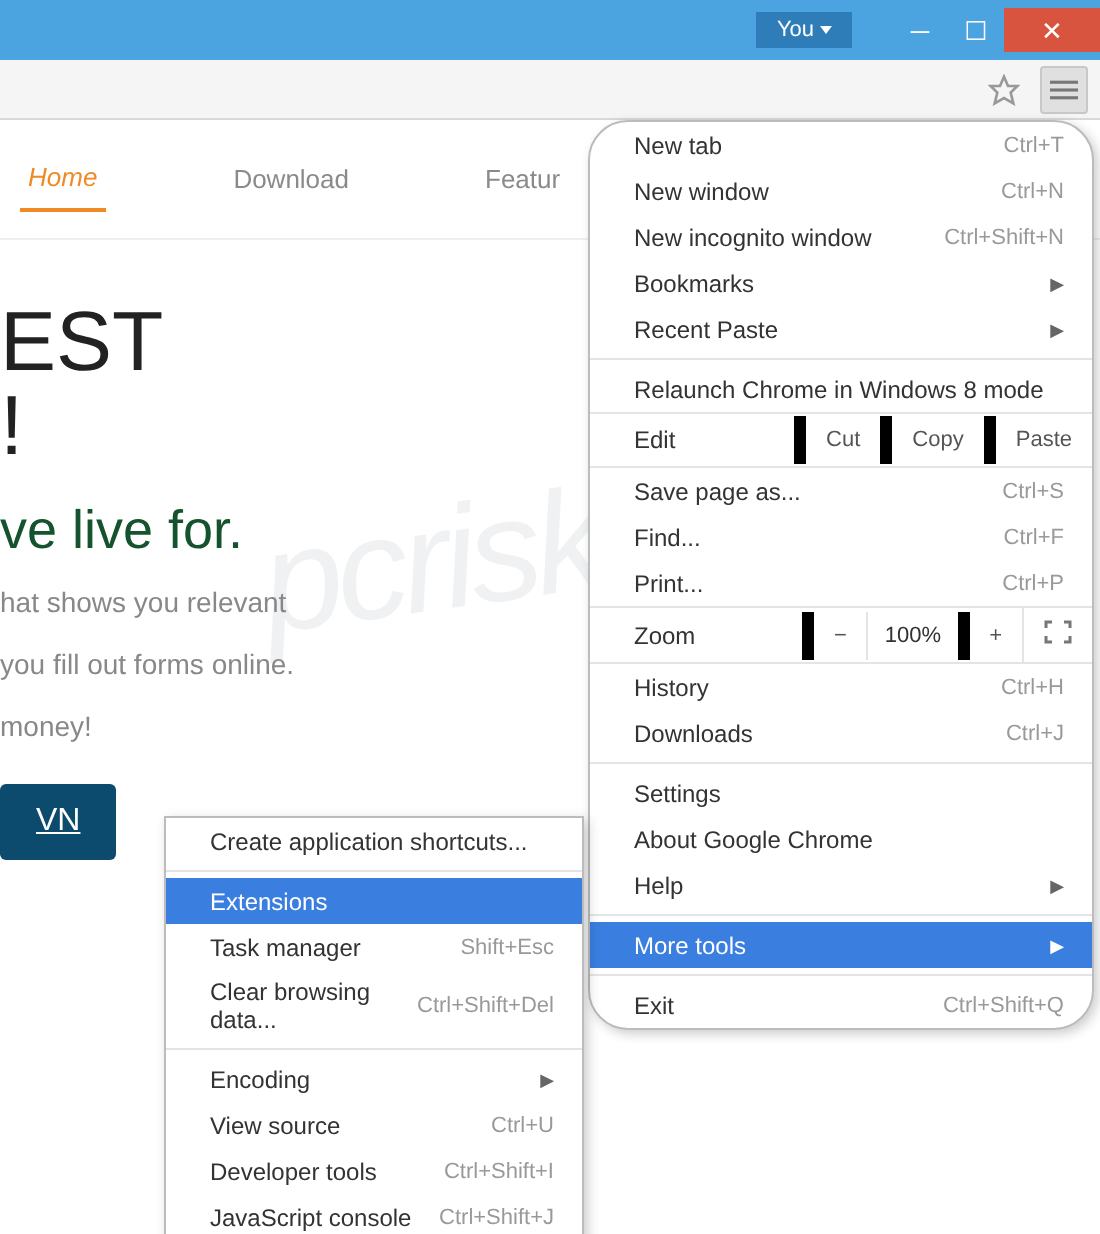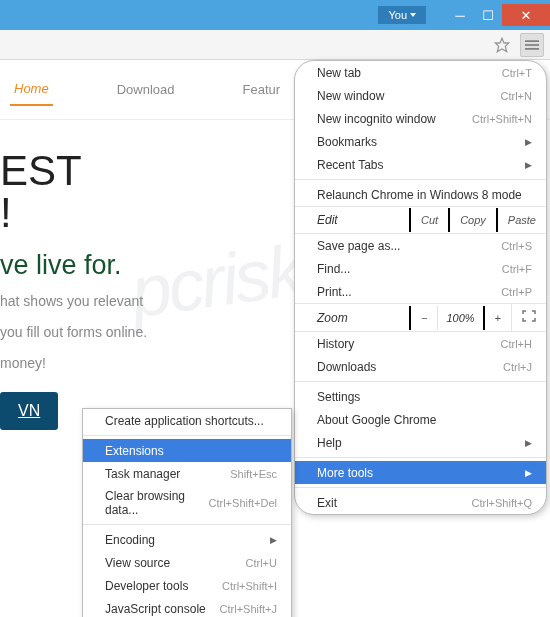--- a/index.html
+++ b/index.html
@@ -23,23 +23,23 @@
 .hero-img { position: absolute; right: 0; top: 40px; width: 300px; height: 340px; }
 .menu { position: absolute; background: #fff; border: 1px solid #bcbcbc; box-shadow: 2px 2px 6px rgba(0,0,0,0.2); font-size: 12px; color: #333; }
 .main-menu { top: 60px; right: 3px; width: 253px; border-radius: 20px; }
 .sub-menu { top: 408px; left: 82px; width: 210px; }
 .menu-row { display: flex; align-items: center; justify-content: space-between; padding: 4px 14px 4px 22px; min-height: 23px; cursor: default; }
 .menu-row.hl { background: #3a7ee0; color: #fff; }
 .shortcut { color: #999; font-size: 11px; }
 .arrow { color: #666; font-size: 9px; }
 .menu-row.hl .arrow { color: #fff; }
 .sep { height: 1px; background: #e4e4e4; margin: 3px 0; }
-.edit-row, .zoom-row { display: flex; align-items: center; padding: 0; border-top: 1px solid #e4e4e4; border-bottom: 1px solid #e4e4e4; font-style: italic; }
+.edit-row, .zoom-row { display: flex; align-items: center; padding: 0; border-top: 1px solid #e4e4e4; border-bottom: 1px solid #e4e4e4; }
 .edit-label, .zoom-label { flex: 1; padding: 6px 14px 6px 22px; }
-.edit-btn, .zoom-btn { border-left: 2px solid #000000; padding: 6px 10px; font-size: 11px; color: #555; text-align: center; }
+.edit-btn, .zoom-btn { border-left: 6px solid #000000; padding: 6px 10px; font-size: 11px; color: #555; text-align: center; }
 .zoom-btn { min-width: 28px; }
 .zoom-val { border-left: 1px solid #e4e4e4; padding: 6px 8px; font-size: 11px; text-align: center; }
 .fullscreen { border-left: 1px solid #e4e4e4; padding: 6px 10px; }
 .watermark { position: absolute; top: 230px; left: 130px; font-size: 72px; font-style: italic; color: rgba(120,140,160,0.12); font-weight: 300; transform: rotate(-8deg); pointer-events: none; letter-spacing: -3px; }
 </style>
 </head>
 <body>
 
 <div class="titlebar">
   <div class="user-badge">
@@ -109,21 +109,21 @@
     </div>
   <div class="menu-row">
       <span>New incognito window</span>
       <span class="shortcut">Ctrl+Shift+N</span>
     </div>
   <div class="menu-row">
       <span>Bookmarks</span>
       <span class="arrow">▶</span>
     </div>
   <div class="menu-row">
-      <span>Recent Tabs</span>
+      <span>Recent Paste</span>
       <span class="arrow">▶</span>
     </div>
   <div class="sep"></div>
   <div class="menu-row">
       <span>Relaunch Chrome in Windows 8 mode</span>
     </div>
   <div class="edit-row">
     <span class="edit-label">Edit</span>
     <span class="edit-btn">Cut</span>
     <span class="edit-btn">Copy</span>

